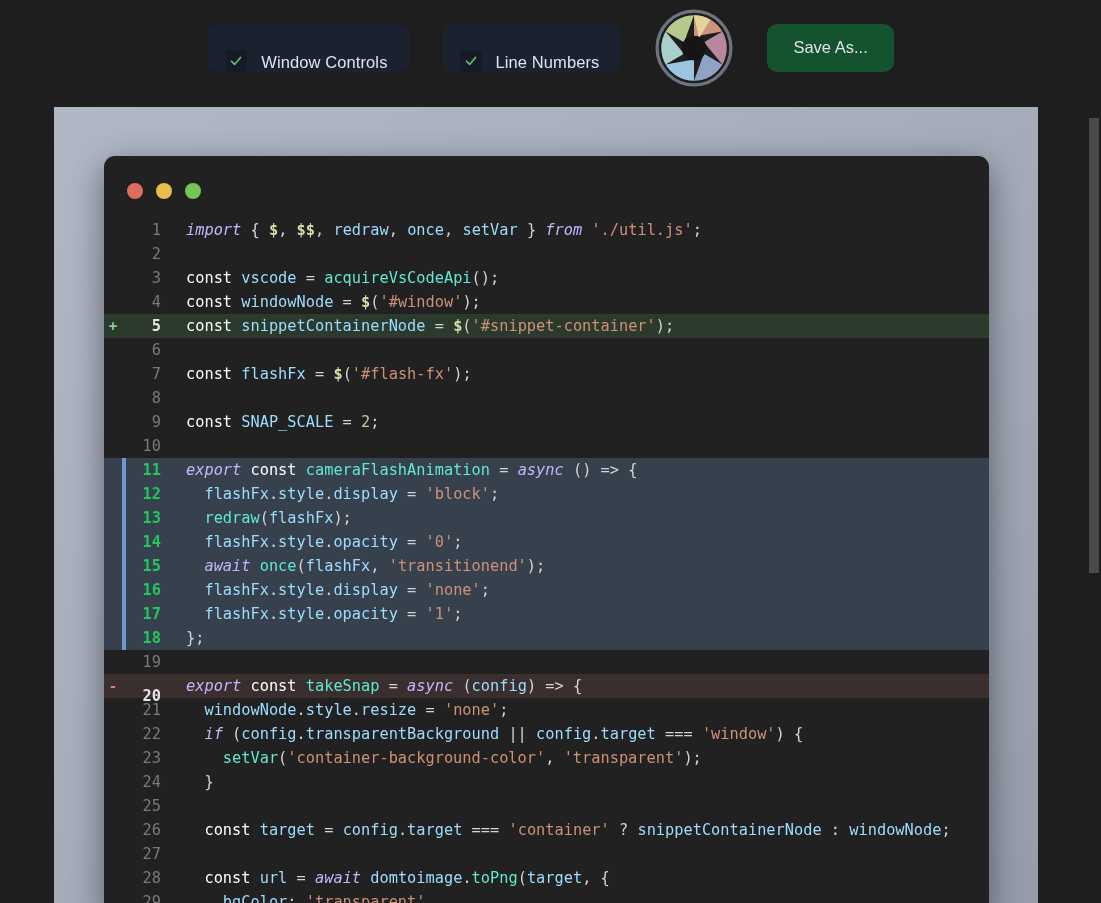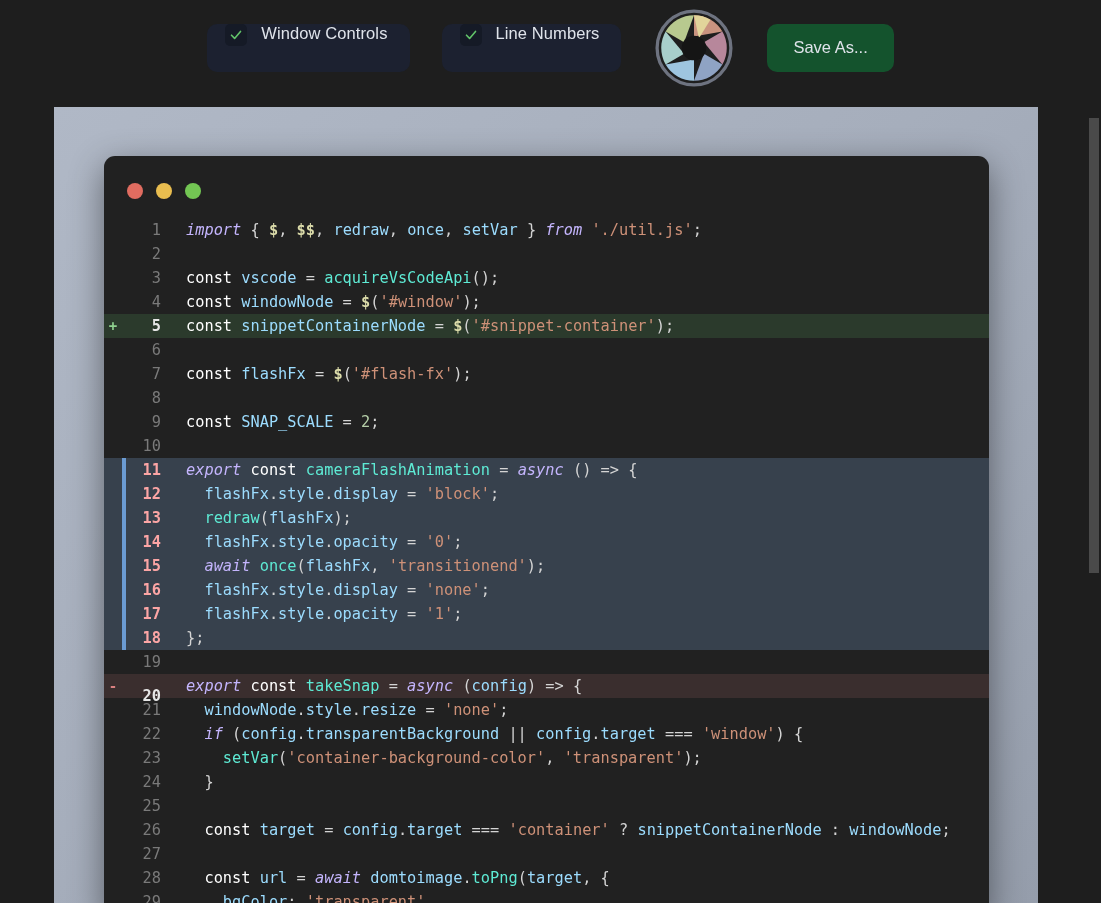--- a/index.html
+++ b/index.html
@@ -15,21 +15,21 @@
     height: 107px;
     display: flex;
     align-items: center;
     justify-content: center;
     gap: 32px;
     background: #1e1e1e;
     padding-bottom: 12px;
   }
   .toggle-chip {
     display: flex;
-    align-items: flex-start;
+    align-items: flex-end;
     gap: 14px;
     background: #1c2130;
     border-radius: 10px;
     height: 48px;
     padding: 0 22px 0 18px;
     cursor: pointer;
     user-select: none;
   }
   .checkbox {
     width: 22px; height: 22px;
@@ -124,21 +124,21 @@
   }
   .code-text {
     flex: 1 1 auto;
     padding-left: 20px;
     color: #d4d4d4;
     line-height: 24px;
     overflow: hidden;
   }
   
   .row.hl { background: #37414d; }
-  .row.hl .lineno { color: #fca5a5; font-weight: 700; }
+  .row.hl .lineno { color: #22c55e; font-weight: 700; }
   .row.hl::before {
     content: ""; position: absolute; left: 18px; top: 0;
     width: 4px; height: 24px; background: #6b9bd2;
   }
   .row.add { background: #2b3a2c; }
   .row.add .lineno { color: #e7e7e7; font-weight: 700; }
   .row.add .gutter-mark { color: #8fd18f; }
   .row.del { background: #3a2e2e; }
   .row.del .lineno { color: #e7e7e7; font-weight: 700; margin-top: 10px; }
   .row.del .gutter-mark { color: #d98080; }

